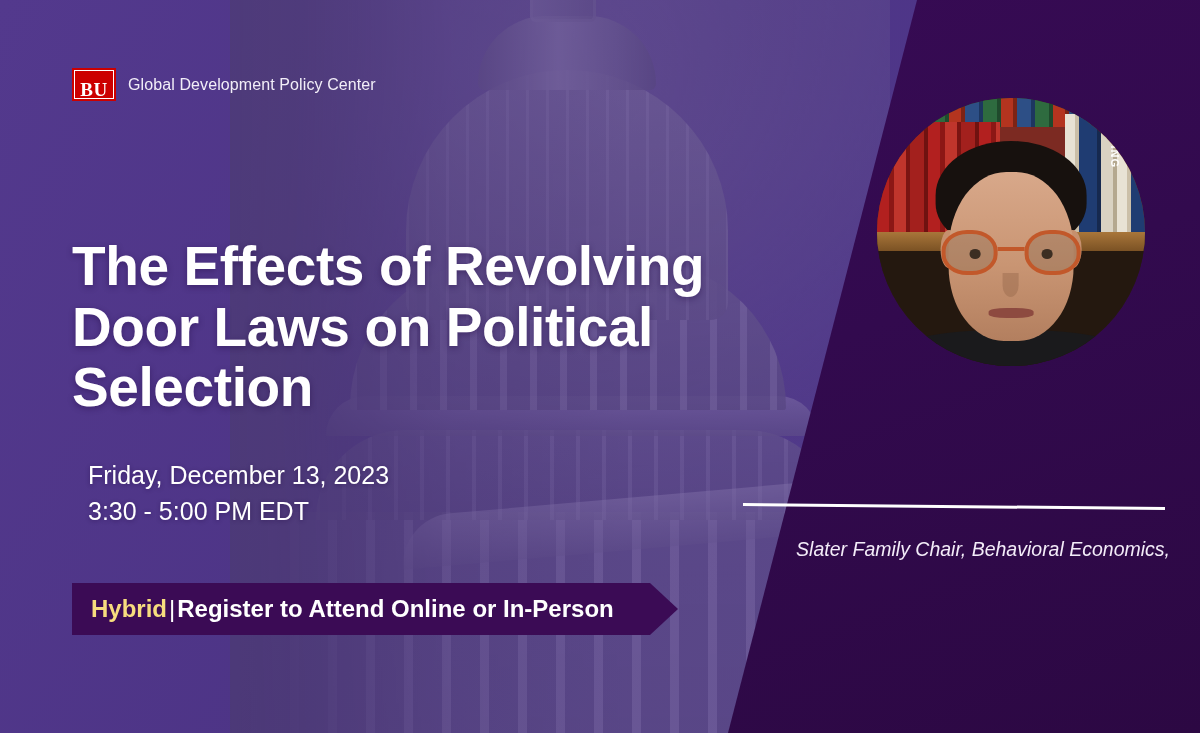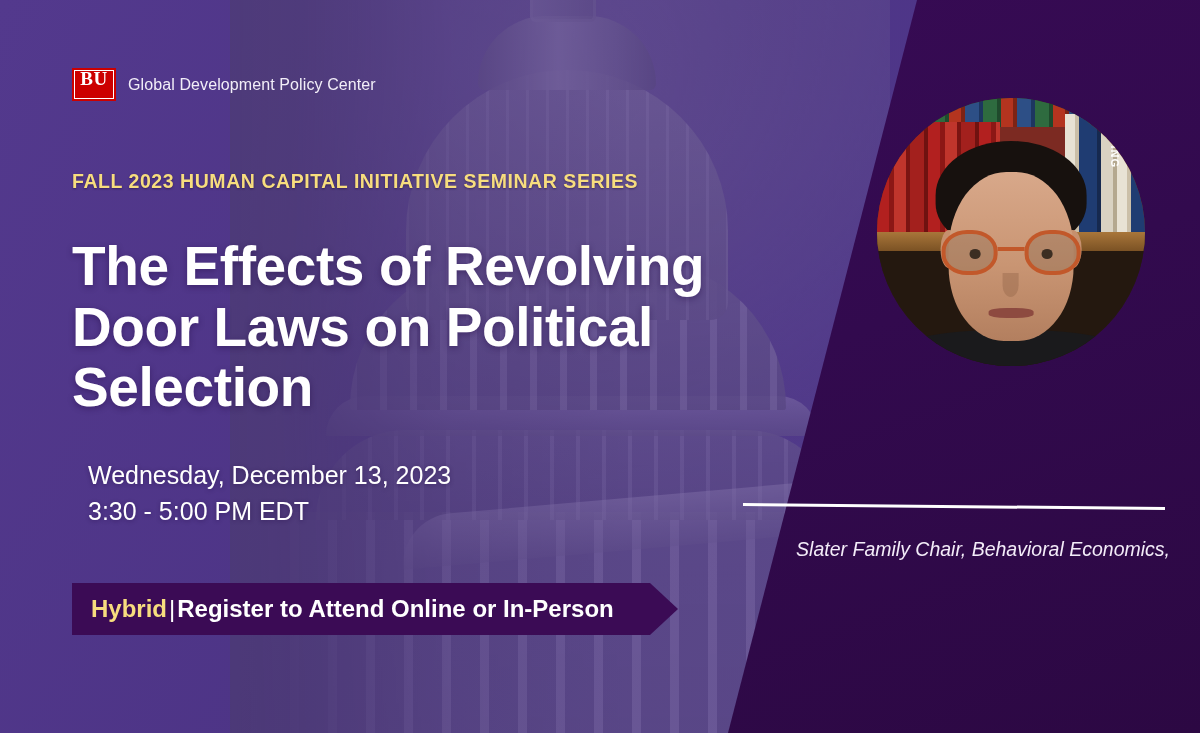--- a/index.html
+++ b/index.html
@@ -157,21 +157,21 @@
     top: 68px;
     display: flex;
     align-items: center;
     gap: 12px;
   }
   .bu-mark {
     width: 44px;
     height: 33px;
     background: #cc0000;
     display: flex;
-    align-items: flex-start;
+    align-items: flex-end;
     justify-content: center;
     position: relative;
   }
   .bu-mark:after {
     content: "";
     position: absolute;
     left: 2px; top: 2px; right: 2px; bottom: 2px;
     border: 1.5px solid #ffffff;
   }
   .bu-mark span {
@@ -479,26 +479,25 @@
 
   <div class="content-left">
 
     <div class="logo-row">
       <div class="bu-mark">
         <span>BU</span>
       </div>
       <div class="logo-text">Global Development Policy Center</div>
     </div>
 
-    <div class="eyebrow">FALL 2023 HUMAN CAPITAL INITIATIVE SEMINAR SERIES</div>
 
     <div class="title">The Effects of Revolving Door Laws on Political Selection</div>
 
     <div class="details">
-      <div>Wednesday, December 13, 2023</div>
+      <div>Friday, December 13, 2023</div>
       <div>3:30 - 5:00 PM EDT</div>
     </div>
 
     <div class="ribbon">
       <div class="ribbon-inner">
         <span class="ribbon-hybrid">Hybrid</span><span class="ribbon-sep">|</span><span>Register to Attend Online or In-Person</span>
       </div>
     </div>
 
   </div>

